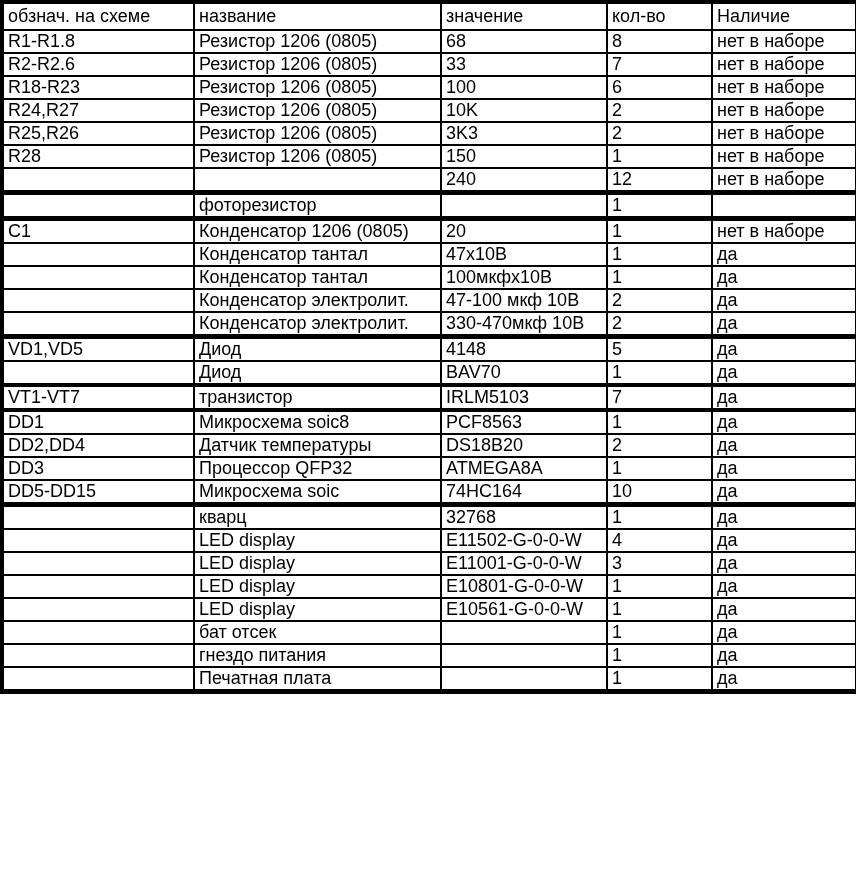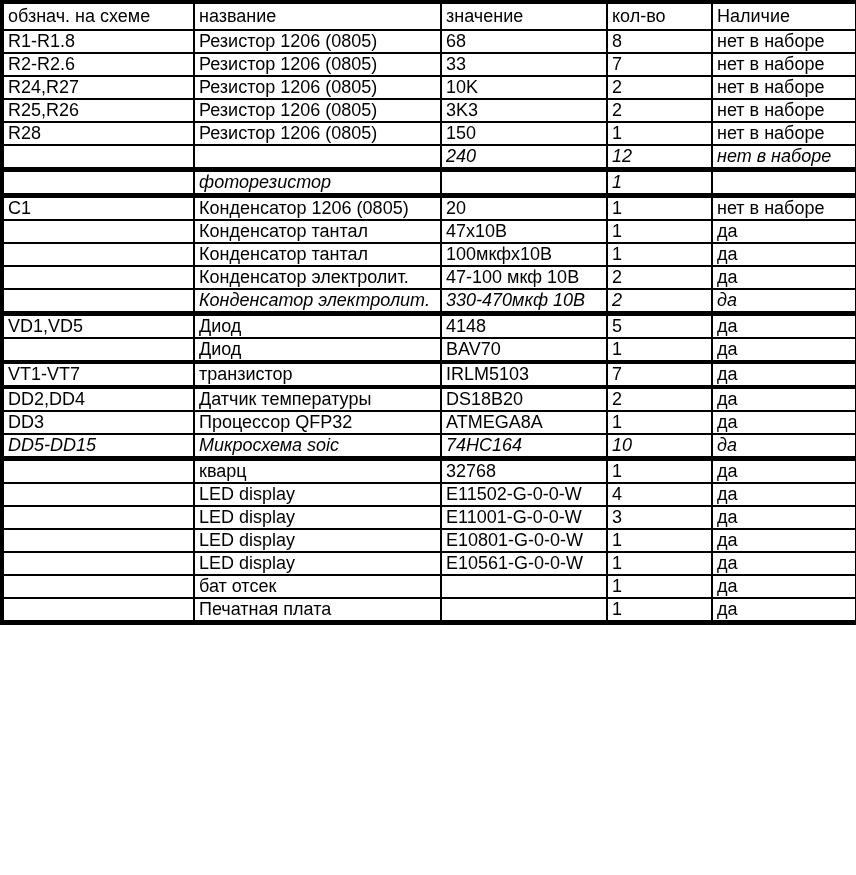--- a/index.html
+++ b/index.html
@@ -33,21 +33,21 @@
     white-space: nowrap;
     overflow: hidden;
     text-align: left;
     vertical-align: middle;
     font-weight: normal;
   }
   thead tr { height: 28px; }
   tbody tr { height: 17px; }
   thead th { border-bottom-width: 4px; }
   .center { text-align: center; padding-left: 2px; }
-  tr.sep-thick td { border-bottom-width: 5px; font-style: italic; }
+  tr.sep-thick td { border-bottom-width: 5px; }
   tr.sep-med td { border-bottom-width: 4px; }
 </style>
 </head>
 <body>
 
 <div class="bom-wrap">
   <table class="bom">
     <colgroup>
       <col style="width:192px">
       <col style="width:247px">
@@ -73,20 +73,27 @@
           <td class="center">нет в наборе</td>
         </tr>
         <tr>
           <td>R2-R2.6</td>
           <td>Резистор 1206 (0805)</td>
           <td>33</td>
           <td class="center">7</td>
           <td class="center">нет в наборе</td>
         </tr>
         <tr>
+          <td>R18-R23</td>
+          <td>Резистор 1206 (0805)</td>
+          <td>100</td>
+          <td class="center">6</td>
+          <td class="center">нет в наборе</td>
+        </tr>
+        <tr>
           <td>R24,R27</td>
           <td>Резистор 1206 (0805)</td>
           <td>10K</td>
           <td class="center">2</td>
           <td class="center">нет в наборе</td>
         </tr>
         <tr>
           <td>R25,R26</td>
           <td>Резистор 1206 (0805)</td>
           <td>3K3</td>
@@ -164,20 +171,27 @@
           <td class="center">да</td>
         </tr>
         <tr class="sep-med">
           <td>VT1-VT7</td>
           <td>транзистор</td>
           <td>IRLM5103</td>
           <td class="center">7</td>
           <td class="center">да</td>
         </tr>
         <tr>
+          <td>DD1</td>
+          <td>Микросхема soic8</td>
+          <td>PCF8563</td>
+          <td class="center">1</td>
+          <td class="center">да</td>
+        </tr>
+        <tr>
           <td>DD2,DD4</td>
           <td>Датчик температуры</td>
           <td>DS18B20</td>
           <td class="center">2</td>
           <td class="center">да</td>
         </tr>
         <tr>
           <td>DD3</td>
           <td>Процессор QFP32</td>
           <td>ATMEGA8A</td>
@@ -222,20 +236,27 @@
         <tr>
           <td></td>
           <td>LED display</td>
           <td>E10561-G-0-0-W</td>
           <td class="center">1</td>
           <td class="center">да</td>
         </tr>
         <tr>
           <td></td>
           <td>бат отсек</td>
+          <td></td>
+          <td class="center">1</td>
+          <td class="center">да</td>
+        </tr>
+        <tr>
+          <td></td>
+          <td>гнездо питания</td>
           <td></td>
           <td class="center">1</td>
           <td class="center">да</td>
         </tr>
         <tr>
           <td></td>
           <td>Печатная плата</td>
           <td></td>
           <td class="center">1</td>
           <td class="center">да</td>

